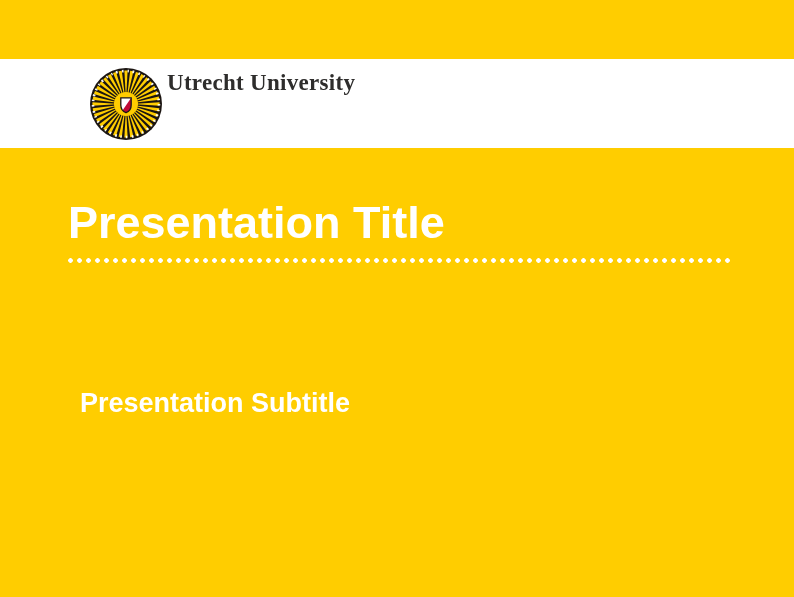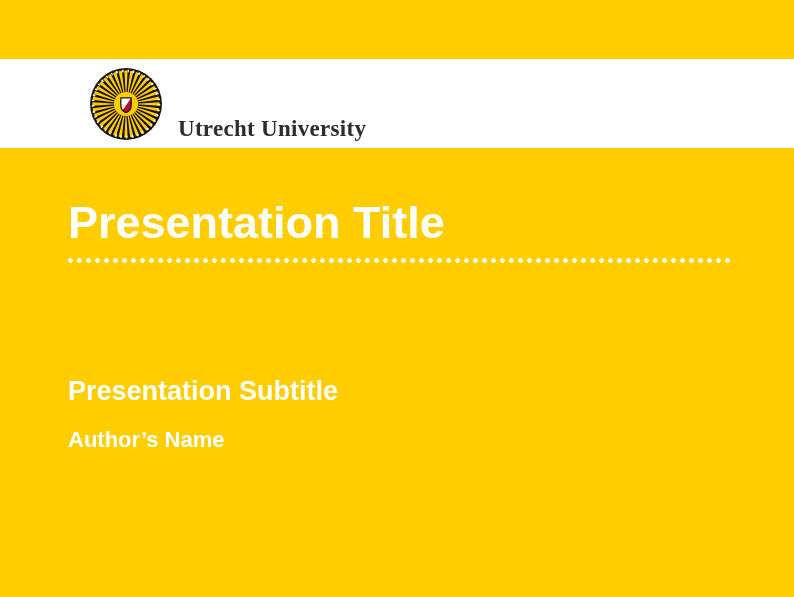--- a/index.html
+++ b/index.html
@@ -24,23 +24,23 @@
   .logo-band {
     position: absolute;
     left: 0; top: 59px;
     width: 794px; height: 89px;
     background: #FFFFFF;
     display: flex;
     align-items: center;
   }
   .logo-lockup {
     display: flex;
-    align-items: flex-end;
+    align-items: flex-start;
     margin-left: 90px;
-    gap: 16px;
+    gap: 5px;
   }
   .seal {
     width: 72px;
     height: 72px;
     display: block;
     flex: 0 0 auto;
   }
   .wordmark {
     font-family: "Liberation Serif", "DejaVu Serif", serif;
     font-weight: 700;
@@ -68,21 +68,21 @@
     width: 662px;
     height: 5px;
     background-image: radial-gradient(circle at 2.5px 2.5px, #FFFFFF 2px, rgba(255,255,255,0) 2.6px);
     background-size: 9px 5px;
     background-repeat: repeat-x;
   }
   .subtitle {
     position: absolute;
     left: 68px;
     top: 378px;
-    margin: 0;
+    margin: 12px;
     font-size: 27px;
     line-height: 27px;
     font-weight: 700;
     color: #FFFFFF;
     white-space: nowrap;
   }
   .author {
     position: absolute;
     left: 68px;
     top: 429px;
@@ -157,15 +157,14 @@
       <span class="wordmark">Utrecht University</span>
     </div>
   </div>
 
   <h1 class="title">Presentation Title</h1>
 
   <div class="dotted-divider"></div>
 
   <h2 class="subtitle">Presentation Subtitle</h2>
 
-  <div class="author">Author’s Name</div>
 
 </div>
 
 </body></html>

